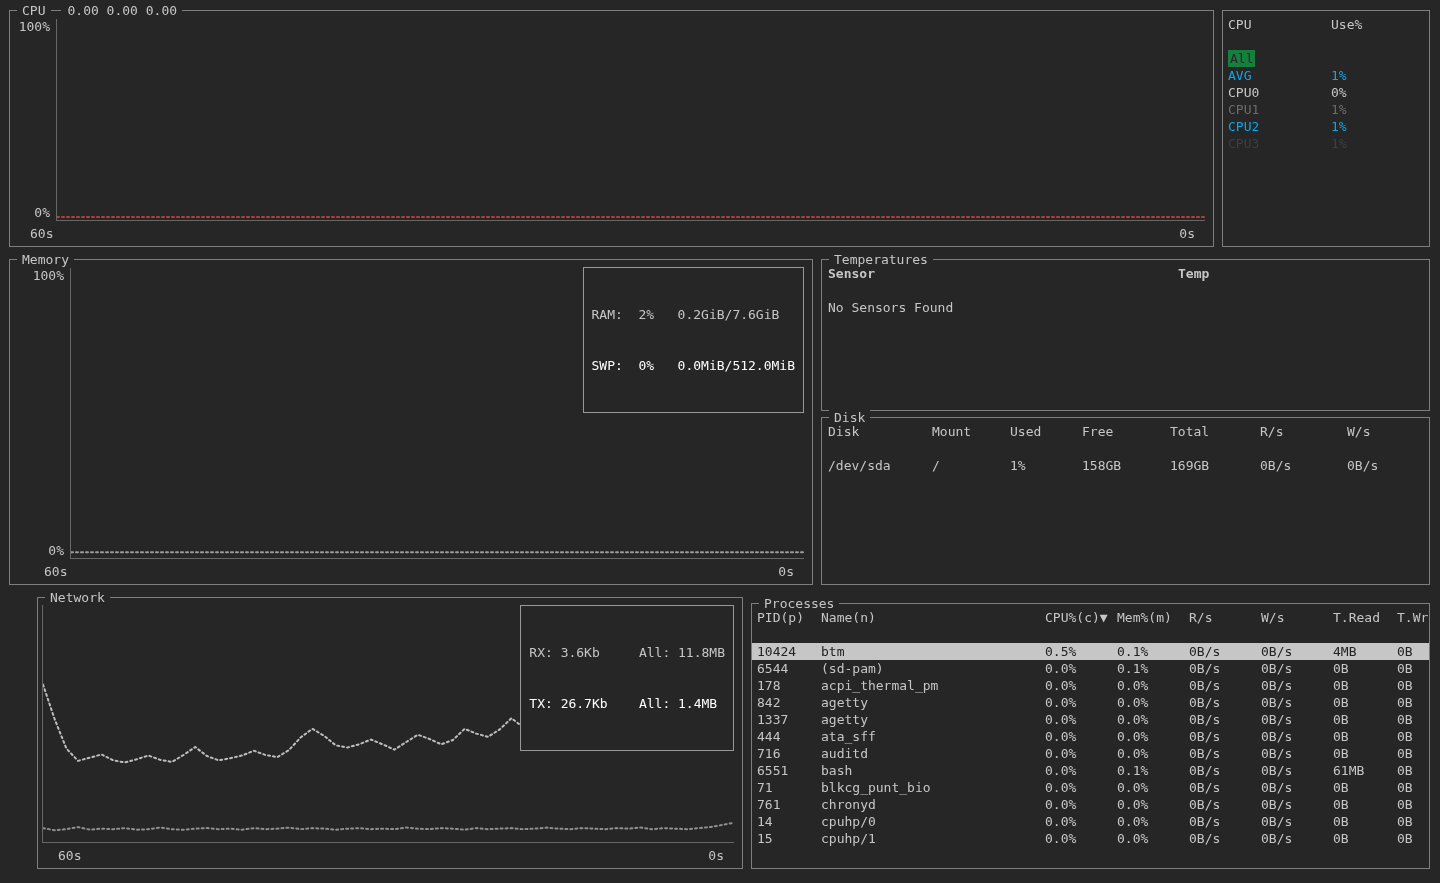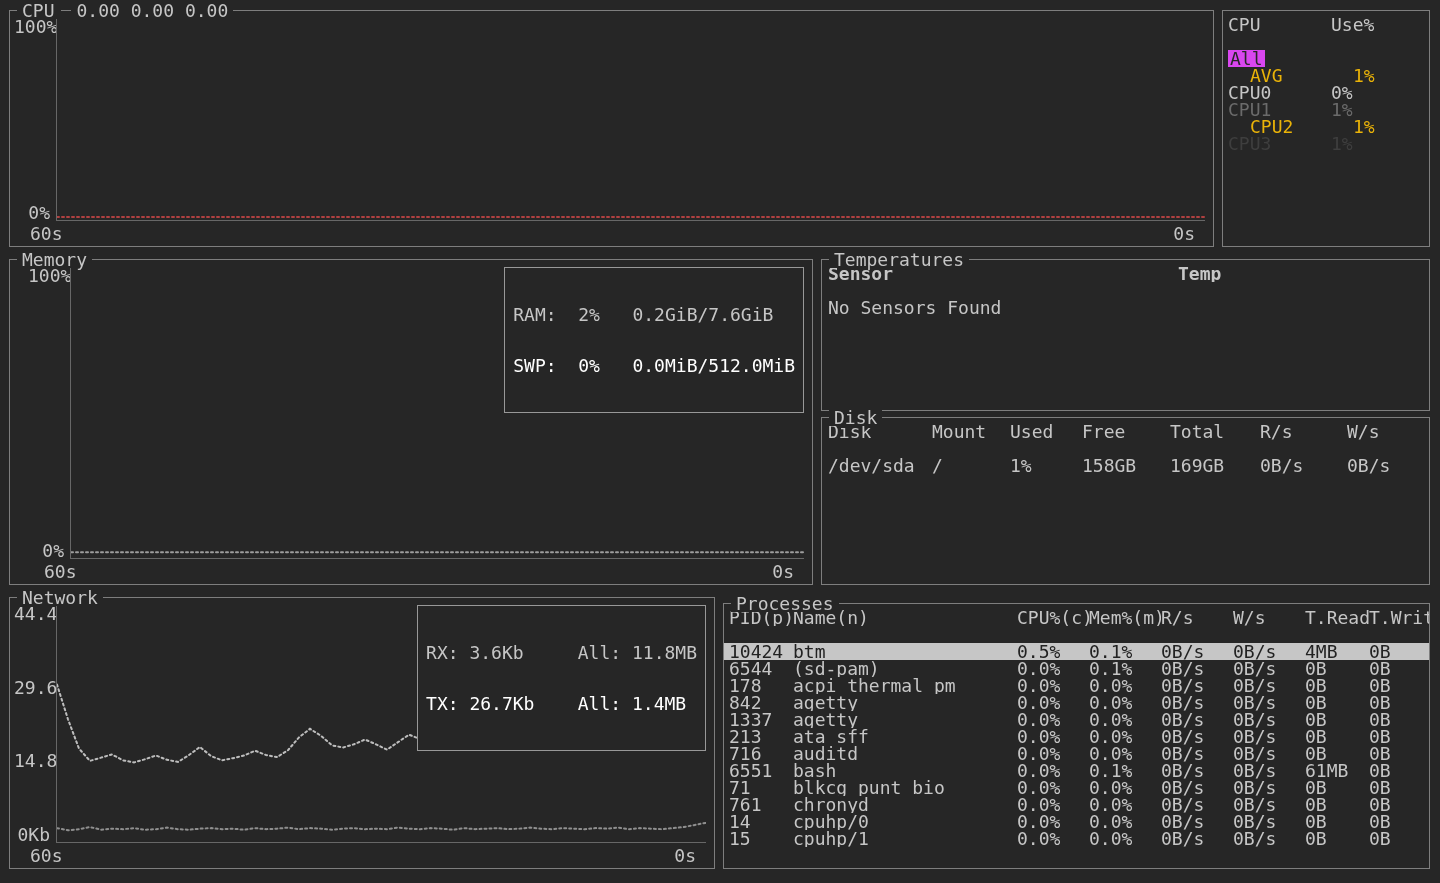--- a/index.html
+++ b/index.html
@@ -1,21 +1,21 @@
 <!DOCTYPE html>
 <html><head>
 <meta charset="utf-8">
 <style>
   * { margin:0; padding:0; box-sizing:border-box; }
   html,body { background:#262626; }
   .screen{
     width:1440px; height:883px;
     background:#262626; color:#c6c6c6;
     font-family:"DejaVu Sans Mono", monospace;
-    font-size:18px; line-height:17px;
+    font-size:13px; line-height:17px;
     padding:10px 10px 14px 9px;
     display:flex; flex-direction:column; gap:12px;
     overflow:hidden;
   }
   .row{ display:flex; gap:8px; }
   .row1{ height:237px; }
   .row2{ height:326px; }
   .row3{ flex:1; }
   .panel{
     border:1px solid #7e7e7e; position:relative; background:#262626;
@@ -52,43 +52,43 @@
   .dim{ color:#ffffff; }
 
   
   .tpanel{ padding-top:5px; display:flex; flex-direction:column; }
   .grid{ display:grid; }
   .grid span{ white-space:pre; overflow:hidden; }
   .gap-top{ margin-top:17px; }
 
   .legend-grid{ grid-template-columns:103px 1fr; padding-left:5px; }
   .legend-row{ height:17px; }
-  .legend-row.style-red{ color:#eab308;margin-left:22px; }
+  .legend-row.style-red{ color:#0ea5e9; }
   .legend-row.style-dim{ color:#6b6b6b; }
   .legend-row.style-faint{ color:#3e3e3e; }
   .legend-row.style-selected .lg-name{
-    background:#d946ef; color:#262626; display:inline-block; padding:0 2px;
+    background:#15803d; color:#262626; display:inline-block; padding:0 2px;
     justify-self:start;
   }
 
   .temp-grid{ grid-template-columns:350px 1fr; padding-left:6px;font-weight:bold; }
   .disk-grid{ grid-template-columns:104px 78px 72px 88px 90px 87px 1fr; padding-left:6px; }
   .proc-grid{ grid-template-columns:64px 224px 72px 72px 72px 72px 64px 1fr; padding-left:5px; }
   .prow{ height:17px; }
   .prow.selected{ background:#c6c6c6; color:#222222; }
   .empty-msg{ padding-left:6px; }
 
   
   .cpu-panel{ flex:1; }
   .cpu-legend-panel{ width:208px; flex-shrink:0; padding-top:5px; }
   .memory-panel{ width:804px; flex-shrink:0;padding-left:18px; }
   .right-col{ flex:1; display:flex; flex-direction:column; gap:6px; }
   .temps-panel{ height:152px; }
   .disk-panel{ flex:1; }
-  .network-panel{ width:706px; flex-shrink:0; }
+  .network-panel{ width:706px; flex-shrink:0;margin-left:28px; }
   .processes-panel{ flex:1;margin-top:6px; }
 </style>
 </head>
 <body>
 
 <div class="screen">
 
   <div class="row row1">
 
     <div class="panel gpanel cpu-panel">
@@ -214,26 +214,20 @@
     </div>
   </div>
 
   <div class="row row3">
 
     <div class="panel gpanel network-panel">
       <span class="ptitle">
         <span>Network</span>
       </span>
       <div class="gbody">
-        <div class="ylab">
-          <span>44.4</span>
-          <span>29.6</span>
-          <span>14.8</span>
-          <span>0Kb</span>
-        </div>
         <div class="plot">
           <svg id="net-svg" viewBox="0 0 100 100" preserveAspectRatio="none">
               <polyline points="0.00,33.56 1.69,48.20 3.39,60.59 5.08,65.77 6.78,64.41 8.47,63.06 10.17,65.54 11.86,66.44 13.56,65.09 15.25,63.51 16.95,65.32 18.64,66.22 20.34,63.29 22.03,59.91 23.73,63.74 25.42,65.54 27.12,64.64 28.81,63.51 30.51,61.49 32.20,63.29 33.90,64.19 35.59,61.26 37.29,55.86 38.98,52.25 40.68,55.18 42.37,59.23 44.07,60.14 45.76,58.78 47.46,56.76 49.15,58.78 50.85,61.04 52.54,57.88 54.24,54.73 55.93,56.53 57.63,58.78 59.32,56.98 61.02,52.25 62.71,54.28 64.41,55.63 66.10,52.48 67.80,47.75 69.49,51.58 71.19,54.28 72.88,52.25 74.58,50.23 76.27,51.13 77.97,47.97 79.66,43.24 81.36,45.72 83.05,49.77 84.75,47.75 86.44,43.47 88.14,40.99 89.83,45.27 91.53,46.62 93.22,43.47 94.92,40.77 96.61,43.02 98.31,41.22 100.00,39.86" fill="none" stroke="#bdbdbd" stroke-width="2" stroke-dasharray="2 3" stroke-linecap="round" vector-effect="non-scaling-stroke"></polyline>
               <polyline points="0.00,94.14 1.69,95.05 3.39,94.59 5.08,93.69 6.78,94.82 8.47,94.37 10.17,94.59 11.86,94.14 13.56,94.82 15.25,94.59 16.95,93.92 18.64,94.59 20.34,94.82 22.03,94.37 23.73,94.14 25.42,94.59 27.12,94.37 28.81,94.82 30.51,94.14 32.20,94.59 33.90,94.37 35.59,93.92 37.29,94.59 38.98,94.14 40.68,94.37 42.37,94.82 44.07,94.37 45.76,94.14 47.46,94.59 49.15,94.37 50.85,94.59 52.54,93.92 54.24,94.37 55.93,94.59 57.63,94.14 59.32,94.37 61.02,94.82 62.71,94.14 64.41,94.59 66.10,94.37 67.80,94.14 69.49,94.59 71.19,94.37 72.88,93.92 74.58,94.37 76.27,94.59 77.97,94.14 79.66,94.37 81.36,94.59 83.05,94.14 84.75,94.37 86.44,93.92 88.14,94.59 89.83,94.14 91.53,94.37 93.22,94.59 94.92,94.14 96.61,93.69 98.31,92.79 100.00,91.89" fill="none" stroke="#8f8f8f" stroke-width="2" stroke-dasharray="2 3" stroke-linecap="round" vector-effect="non-scaling-stroke"></polyline>
             </svg>
           <div class="gl-box">
             <div>RX: 3.6Kb     All: 11.8MB</div>
             <div class="dim">TX: 26.7Kb    All: 1.4MB</div>
           </div>
         </div>
@@ -303,21 +297,21 @@
             <span class="pcell">1337</span>
             <span class="pcell">agetty</span>
             <span class="pcell">0.0%</span>
             <span class="pcell">0.0%</span>
             <span class="pcell">0B/s</span>
             <span class="pcell">0B/s</span>
             <span class="pcell">0B</span>
             <span class="pcell">0B</span>
           </div>
           <div class="grid proc-grid prow">
-            <span class="pcell">213</span>
+            <span class="pcell">444</span>
             <span class="pcell">ata_sff</span>
             <span class="pcell">0.0%</span>
             <span class="pcell">0.0%</span>
             <span class="pcell">0B/s</span>
             <span class="pcell">0B/s</span>
             <span class="pcell">0B</span>
             <span class="pcell">0B</span>
           </div>
           <div class="grid proc-grid prow">
             <span class="pcell">716</span>

